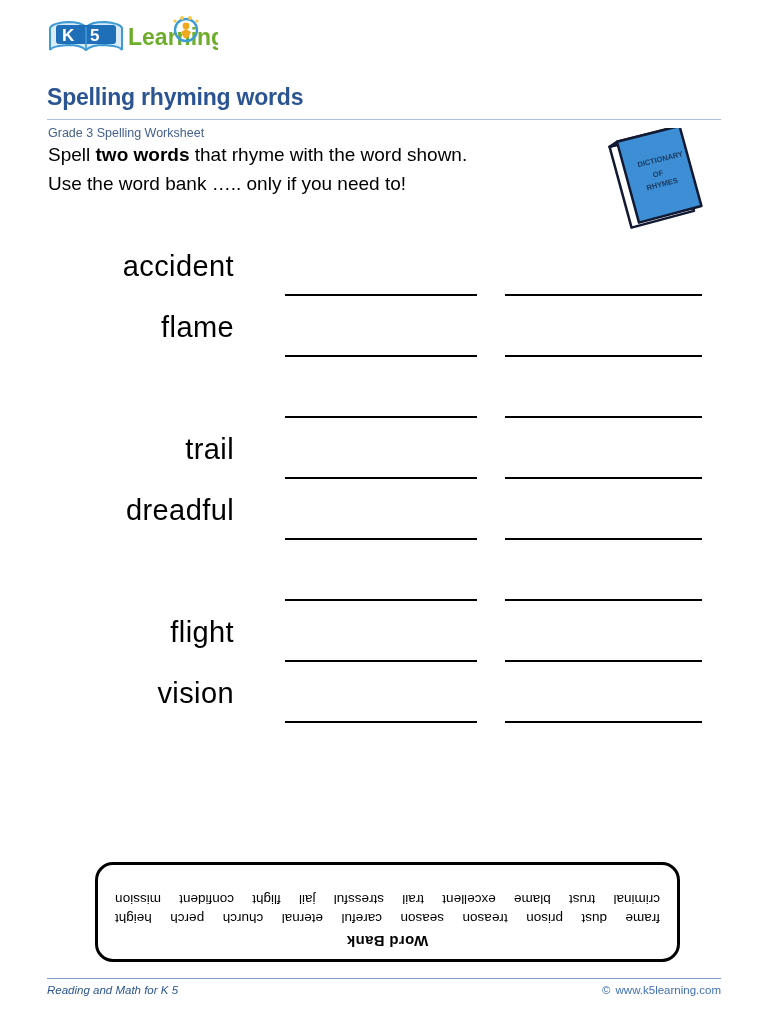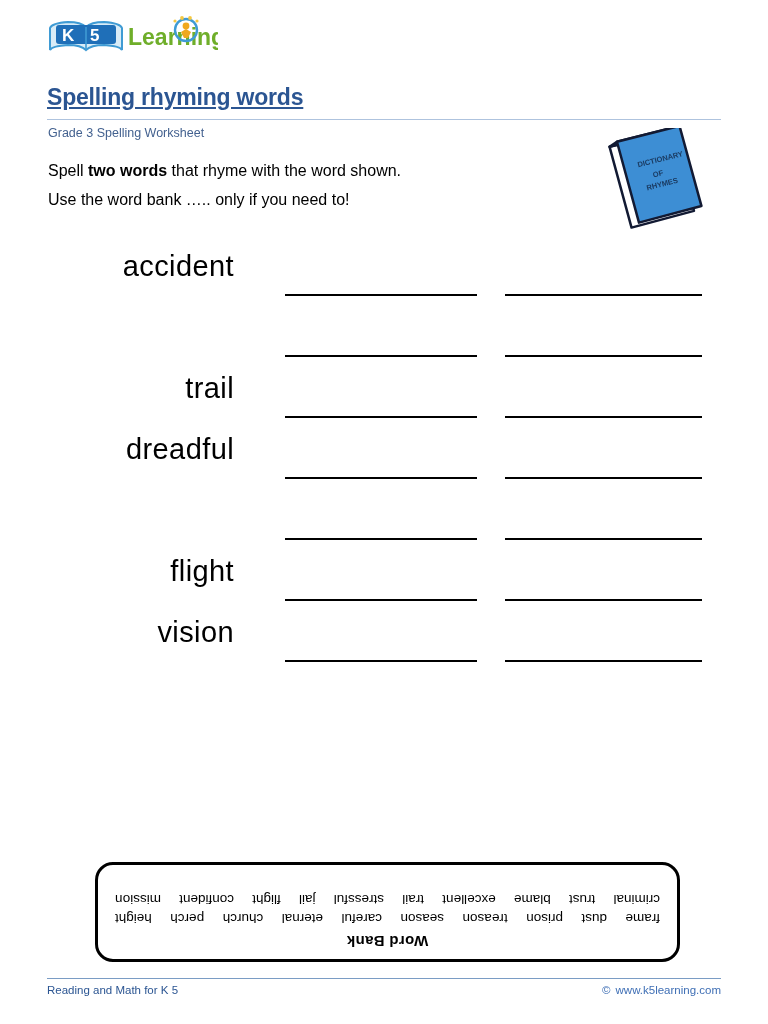--- a/index.html
+++ b/index.html
@@ -27,21 +27,20 @@
 
   .page-title {
     position: absolute;
     left: 47px;
     top: 84px;
     font-size: 23px;
     font-weight: bold;
     color: #2b5592;
     letter-spacing: -0.2px;
     white-space: nowrap;
-    text-decoration: underline;
   }
 
   .title-rule {
     position: absolute;
     left: 47px;
     top: 119px;
     width: 674px;
     height: 1px;
     background: #aec3de;
   }
@@ -52,23 +51,23 @@
     top: 126px;
     font-size: 12.5px;
     font-weight: normal;
     color: #43618f;
     white-space: nowrap;
   }
 
   .instructions {
     position: absolute;
     left: 48px;
-    top: 156px;
+    top: 140px;
     width: 520px;
-    font-size: 16px;
+    font-size: 19px;
     color: #000;
     line-height: 29px;
   }
   .instructions .bold { font-weight: bold; }
 
   
   .book {
     position: absolute;
     left: 592px;
     top: 128px;
@@ -151,20 +150,21 @@
     height: 1px;
     background: #7a9cc4;
   }
   .footer-left {
     position: absolute;
     left: 47px;
     top: 984px;
     font-size: 11.5px;
     color: #2b5592;
     white-space: nowrap;
+    font-style: italic;
   }
   .footer-right {
     position: absolute;
     right: 47px;
     top: 984px;
     font-size: 11.5px;
     color: #3f6fb5;
     white-space: nowrap;
   }
   .footer-right .copy { margin-right: 5px; }
@@ -223,20 +223,25 @@
         <text x="62" y="50" font-size="7.5" transform="rotate(-7 62 50)">OF</text>
         <text x="54" y="62" font-size="7.5" transform="rotate(-7 54 62)">RHYMES</text>
       </g>
     </g>
   </svg>
 </div>
 
 <div class="rows">
   <div class="row">
     <div class="row-word">accident</div>
+    <div class="row-line col1"></div>
+    <div class="row-line col2"></div>
+  </div>
+  <div class="row">
+    <div class="row-word">flame</div>
     <div class="row-line col1"></div>
     <div class="row-line col2"></div>
   </div>
   <div class="row">
     <div class="row-line col1"></div>
     <div class="row-line col2"></div>
   </div>
   <div class="row">
     <div class="row-word">trail</div>
     <div class="row-line col1"></div>

